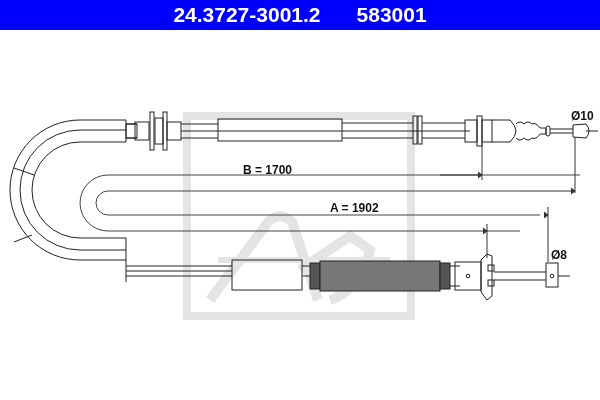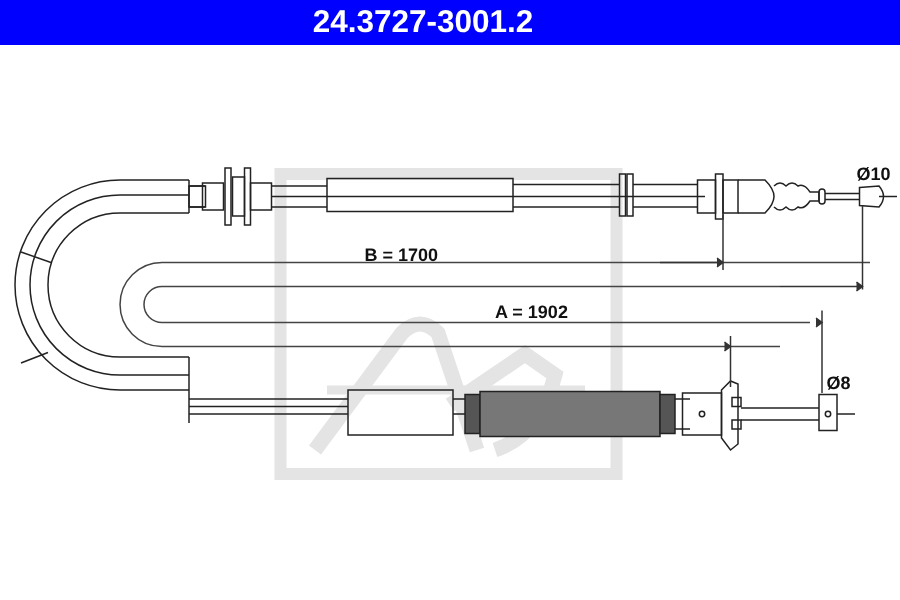--- a/index.html
+++ b/index.html
@@ -13,20 +13,21 @@
     }
     .header .pn { margin-right: 36px; }
     .drawing { position: absolute; left: 0; top: 30px; width: 600px; height: 370px; }
     .lbl { font-family: "Liberation Sans", sans-serif; font-weight: bold; font-size: 12px; fill: #111; }
   </style>
 </head>
 <body>
 
 <div class="header">
   <span class="pn">24.3727-3001.2</span>
+  <span class="ref">583001</span>
 </div>
 
 <svg class="drawing" viewBox="0 30 600 370" width="600" height="370" xmlns="http://www.w3.org/2000/svg">
 
   <g fill="none" stroke="#e4e4e4">
     <rect x="187" y="116" width="224" height="200" stroke-width="8"></rect>
     <path d="M210,300 L268,222 Q280,210 292,222 L318,300" stroke-width="10" fill="none"></path>
     <path d="M218,260 L390,260" stroke-width="6"></path>
     <path d="M300,270 L350,236 L370,250 Q360,290 330,300" stroke-width="10"></path>
   </g>

